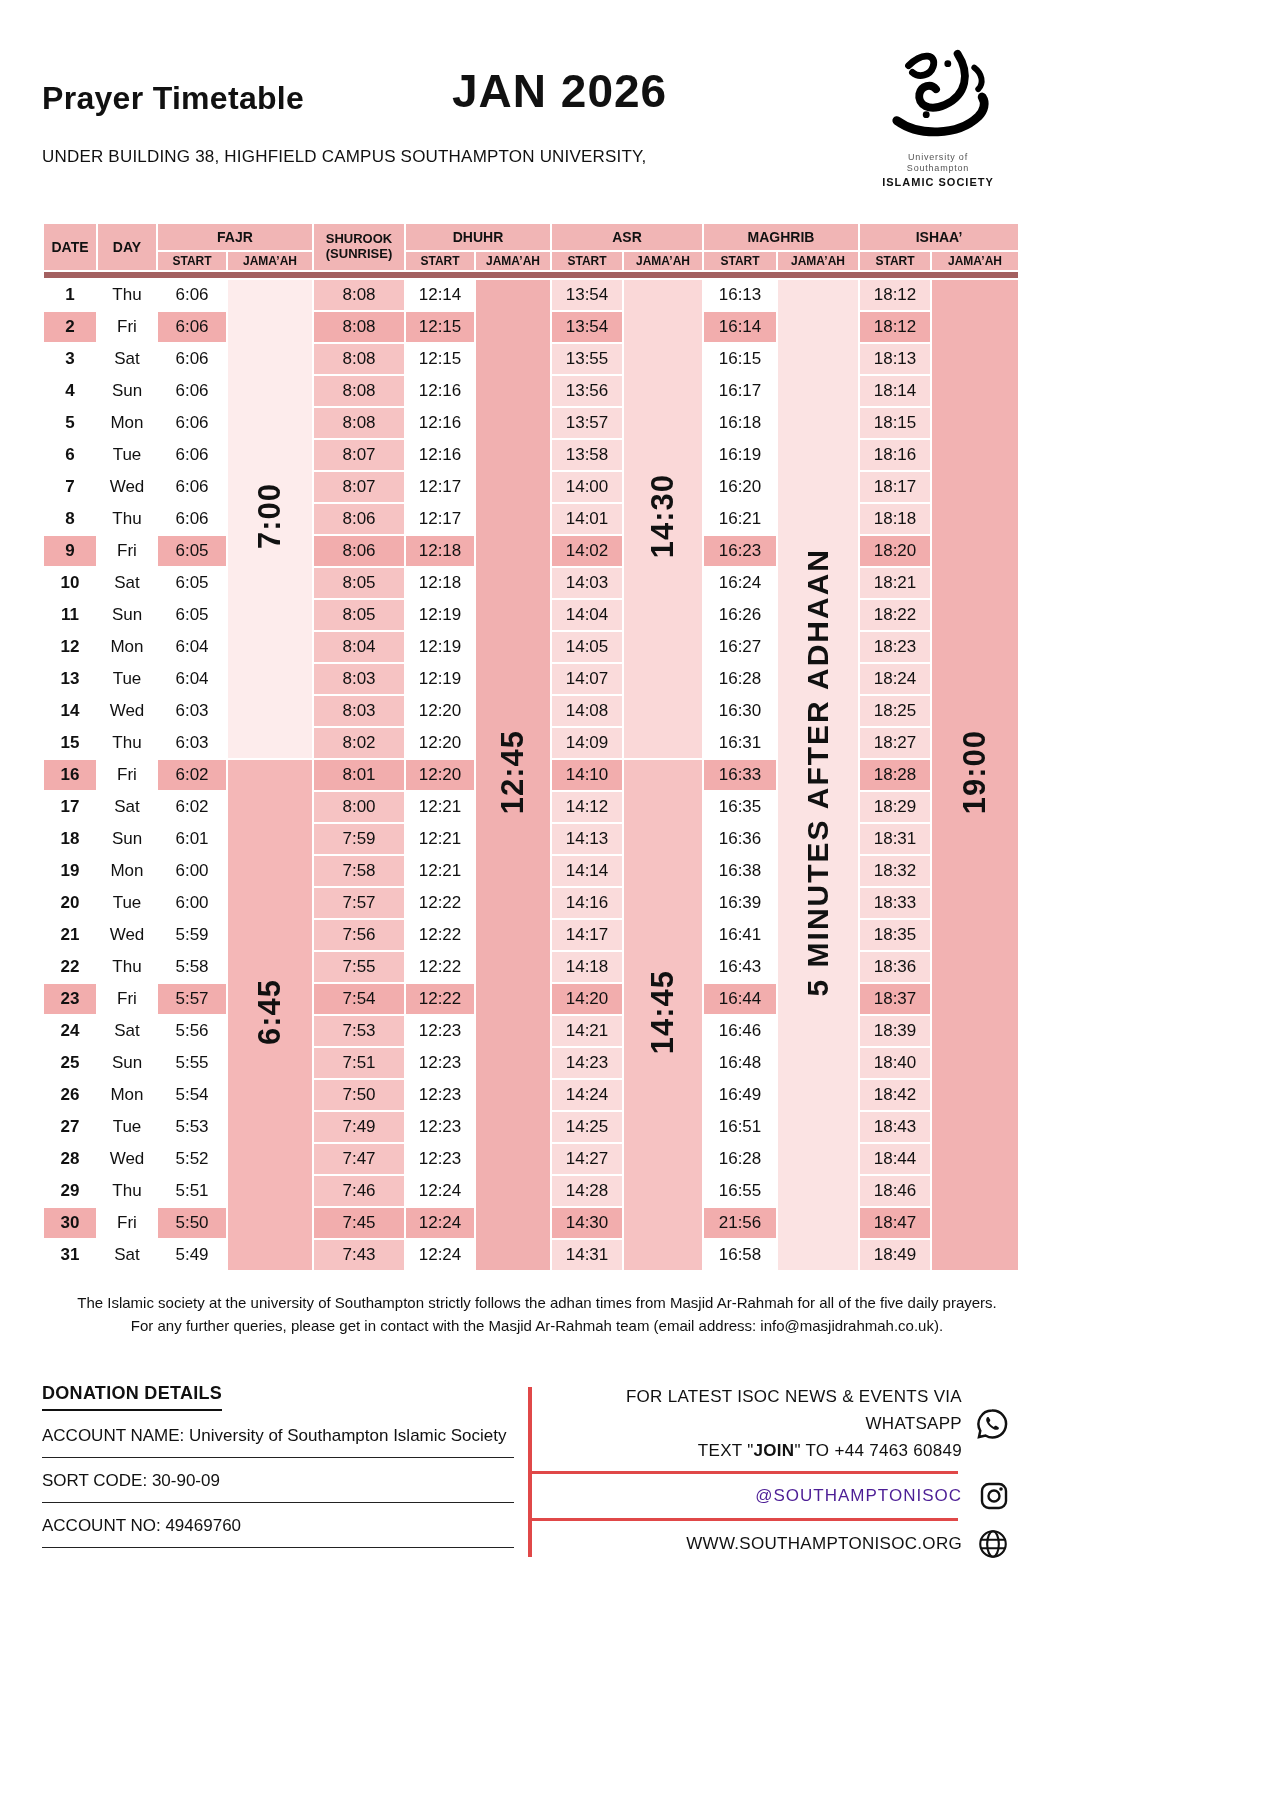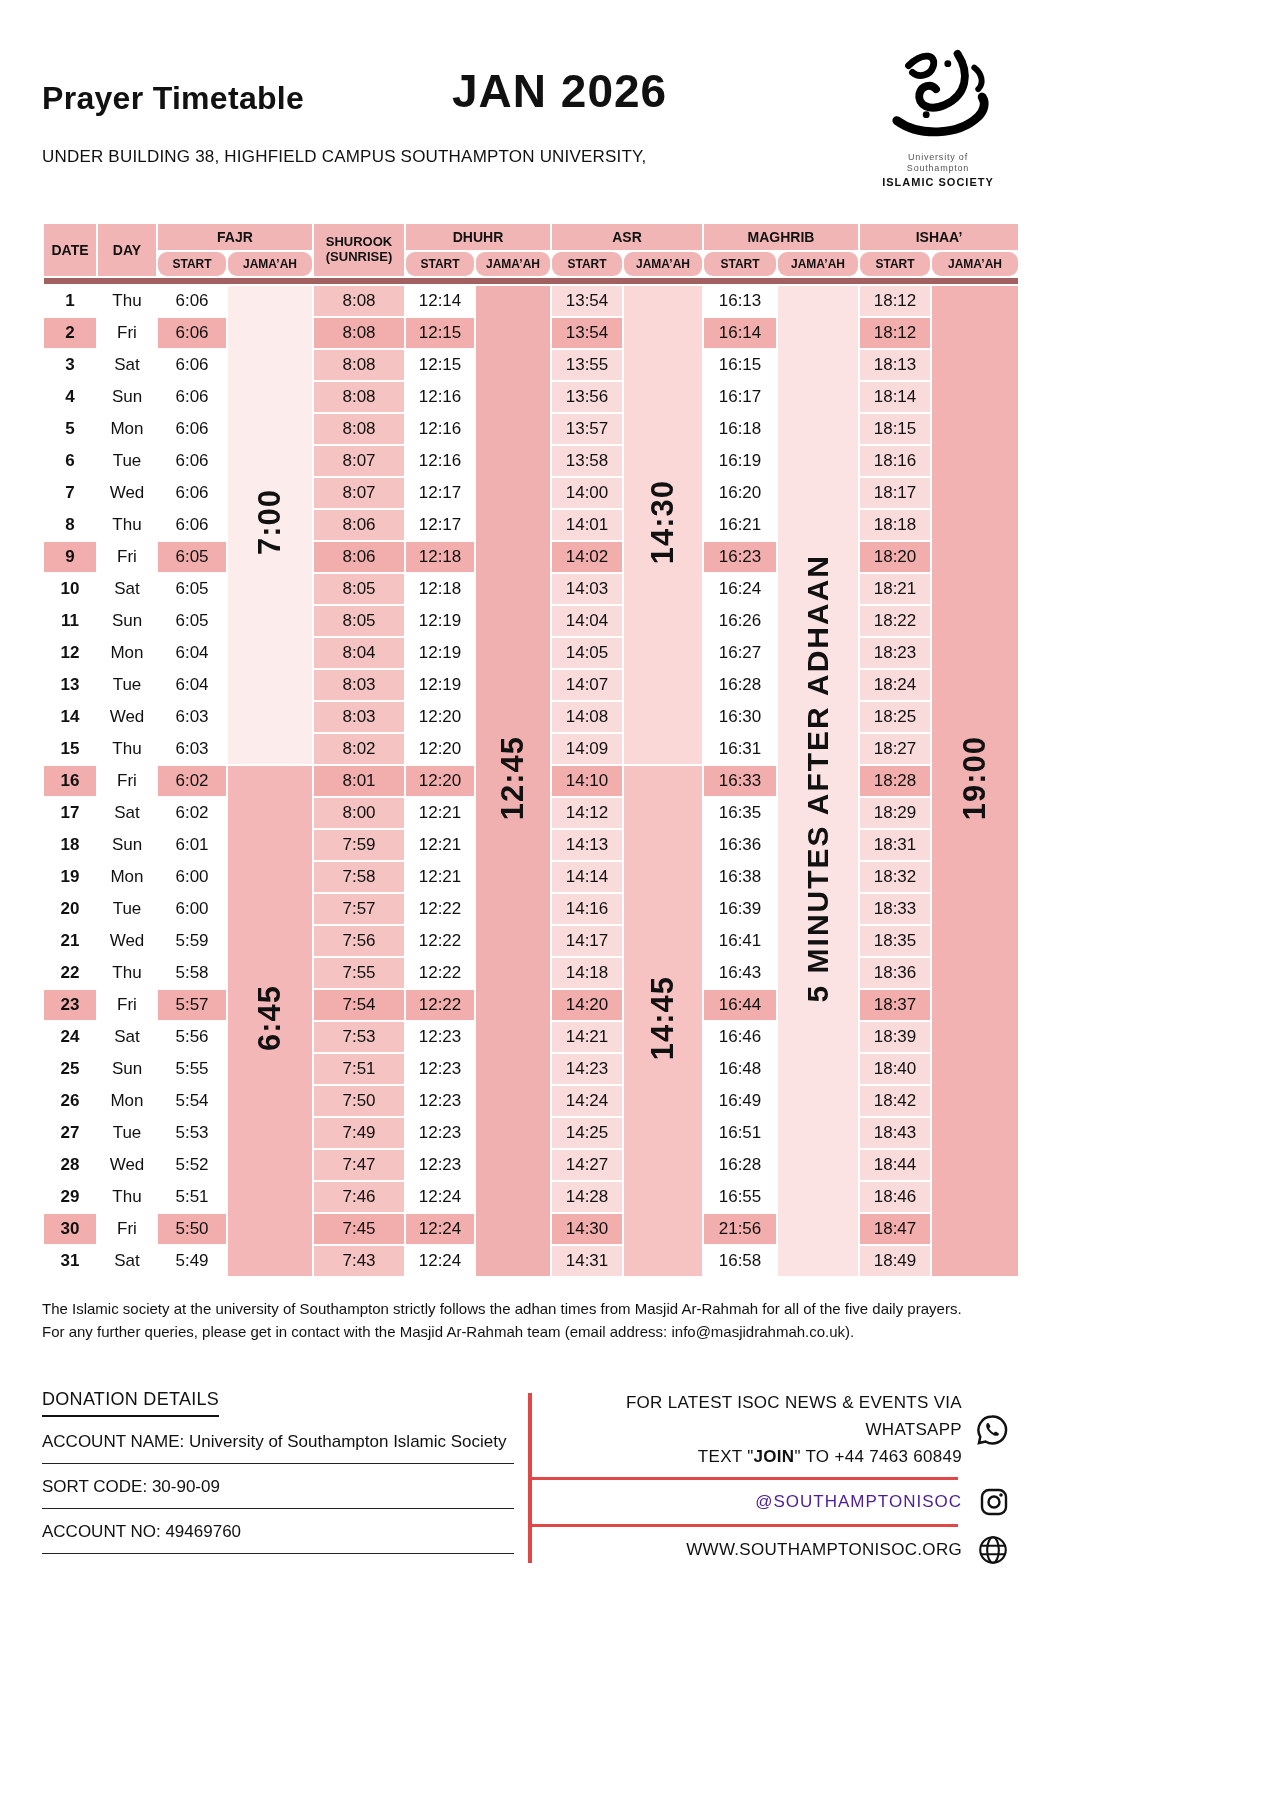--- a/index.html
+++ b/index.html
@@ -22,46 +22,46 @@
 
   
   table { border-collapse:separate; border-spacing:2px; table-layout:fixed; margin-left:42px; }
   col.w-date{width:52px} col.w-day{width:58px} col.w-fstart{width:68px} col.w-fjam{width:84px}
   col.w-shur{width:90px} col.w-dstart{width:68px} col.w-djam{width:74px} col.w-astart{width:70px}
   col.w-ajam{width:78px} col.w-mstart{width:72px} col.w-mjam{width:80px} col.w-istart{width:70px}
   col.w-ijam{width:86px}
   th, td { padding:0; text-align:center; vertical-align:middle; }
   .hc { background:var(--header-pink); font-size:14px; font-weight:700; height:26px; }
   .hc.shur { font-size:13px; line-height:1.12; }
-  .hs { background:var(--header-pink); font-size:12px; font-weight:700; height:24px;border-radius:9px; }
+  .hs { background:var(--header-pink); font-size:12px; font-weight:700; height:18px; }
   .rulerow td { height:6px; background:var(--rule-maroon); }
   tbody td { height:30px; font-size:17px; }
   .c-date { font-weight:700; }
   .t-shur { background:var(--tint-shurook); }
   .t-light { background:var(--tint-light); }
   .fri { background:var(--friday-pink) !important; }
   .vcell { text-align:center; vertical-align:middle; }
   .bg-fj1 { background:var(--fajr-jamaah-early); }
   .bg-fj2 { background:var(--fajr-jamaah-late); }
   .bg-dj  { background:var(--dhuhr-jamaah); }
   .bg-aj1 { background:var(--asr-jamaah-early); }
   .bg-aj2 { background:var(--asr-jamaah-late); }
   .bg-mj  { background:var(--maghrib-jamaah); }
   .bg-ij  { background:var(--ishaa-jamaah); }
   .vtext { writing-mode:vertical-rl; transform:rotate(180deg); font-weight:700; font-size:31px; letter-spacing:1px; white-space:nowrap; display:inline-block; }
   .bg-mj .vtext { font-size:30px; letter-spacing:2px; }
 
   
-  .note { width:990px; margin:20px 0 0 42px; text-align:left; font-size:15px; line-height:1.5; }
+  .note { width:990px; margin:20px 0 0 42px; text-align:center; font-size:15px; line-height:1.5; }
 
   
   .footer { display:flex; margin:46px 262px 0 42px; }
   .donation { width:472px; }
   .don-head-wrap { margin-bottom:2px; }
-  .don-head { display:inline-block; font-size:18px; font-weight:400; letter-spacing:.3px; border-bottom:2px solid #111; padding-bottom:5px; }
+  .don-head { display:inline-block; font-size:18px; font-weight:700; letter-spacing:.3px; border-bottom:2px solid #111; padding-bottom:5px; }
   .don-row { font-size:17px; padding:13px 0 11px 0; border-bottom:1.6px solid #222; }
   .social { flex:1; position:relative; margin-left:14px; }
   .red-bar { position:absolute; left:0; top:4px; bottom:4px; width:4px; background:var(--accent-red); }
   .s-row { display:flex; align-items:center; }
   .s-text { flex:1; text-align:right; font-size:17px; letter-spacing:.3px; }
   .s-rowA .s-text { line-height:1.6; }
   .s-gray { color:#4c1d95; letter-spacing:1px; }
   .s-icon { width:48px; display:flex; justify-content:flex-end; align-items:center; }
   .red-rule { height:3px; background:var(--accent-red); margin:6px 52px 6px 0; }
   b { font-weight:700; }

